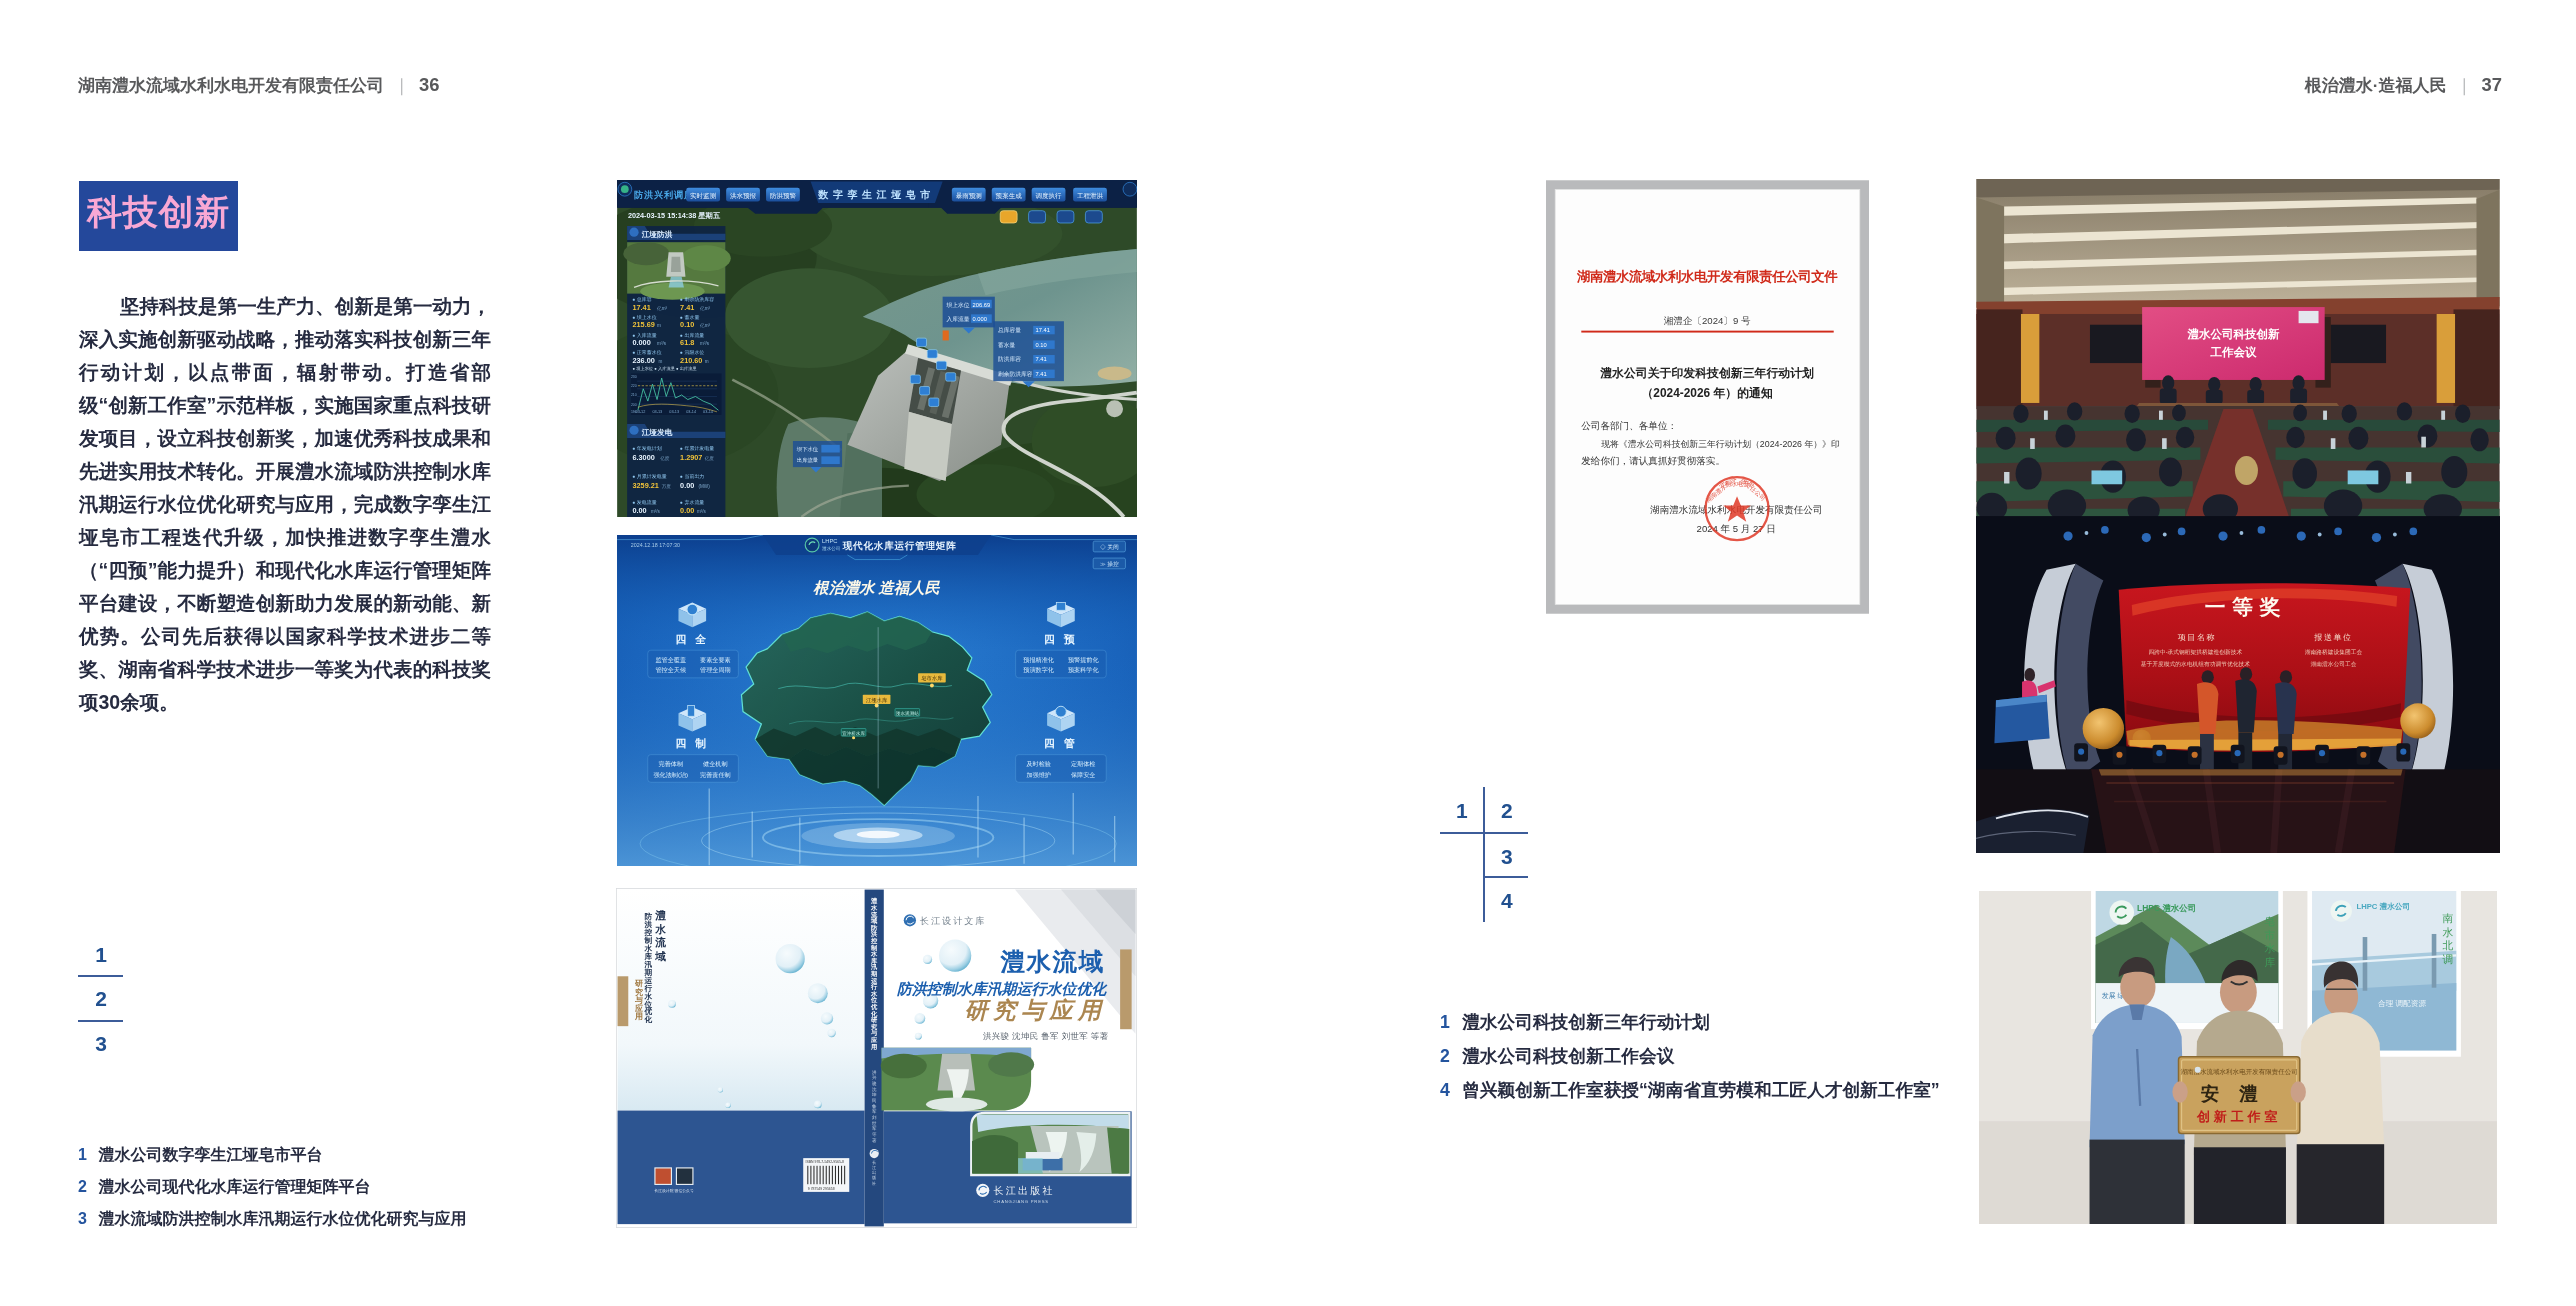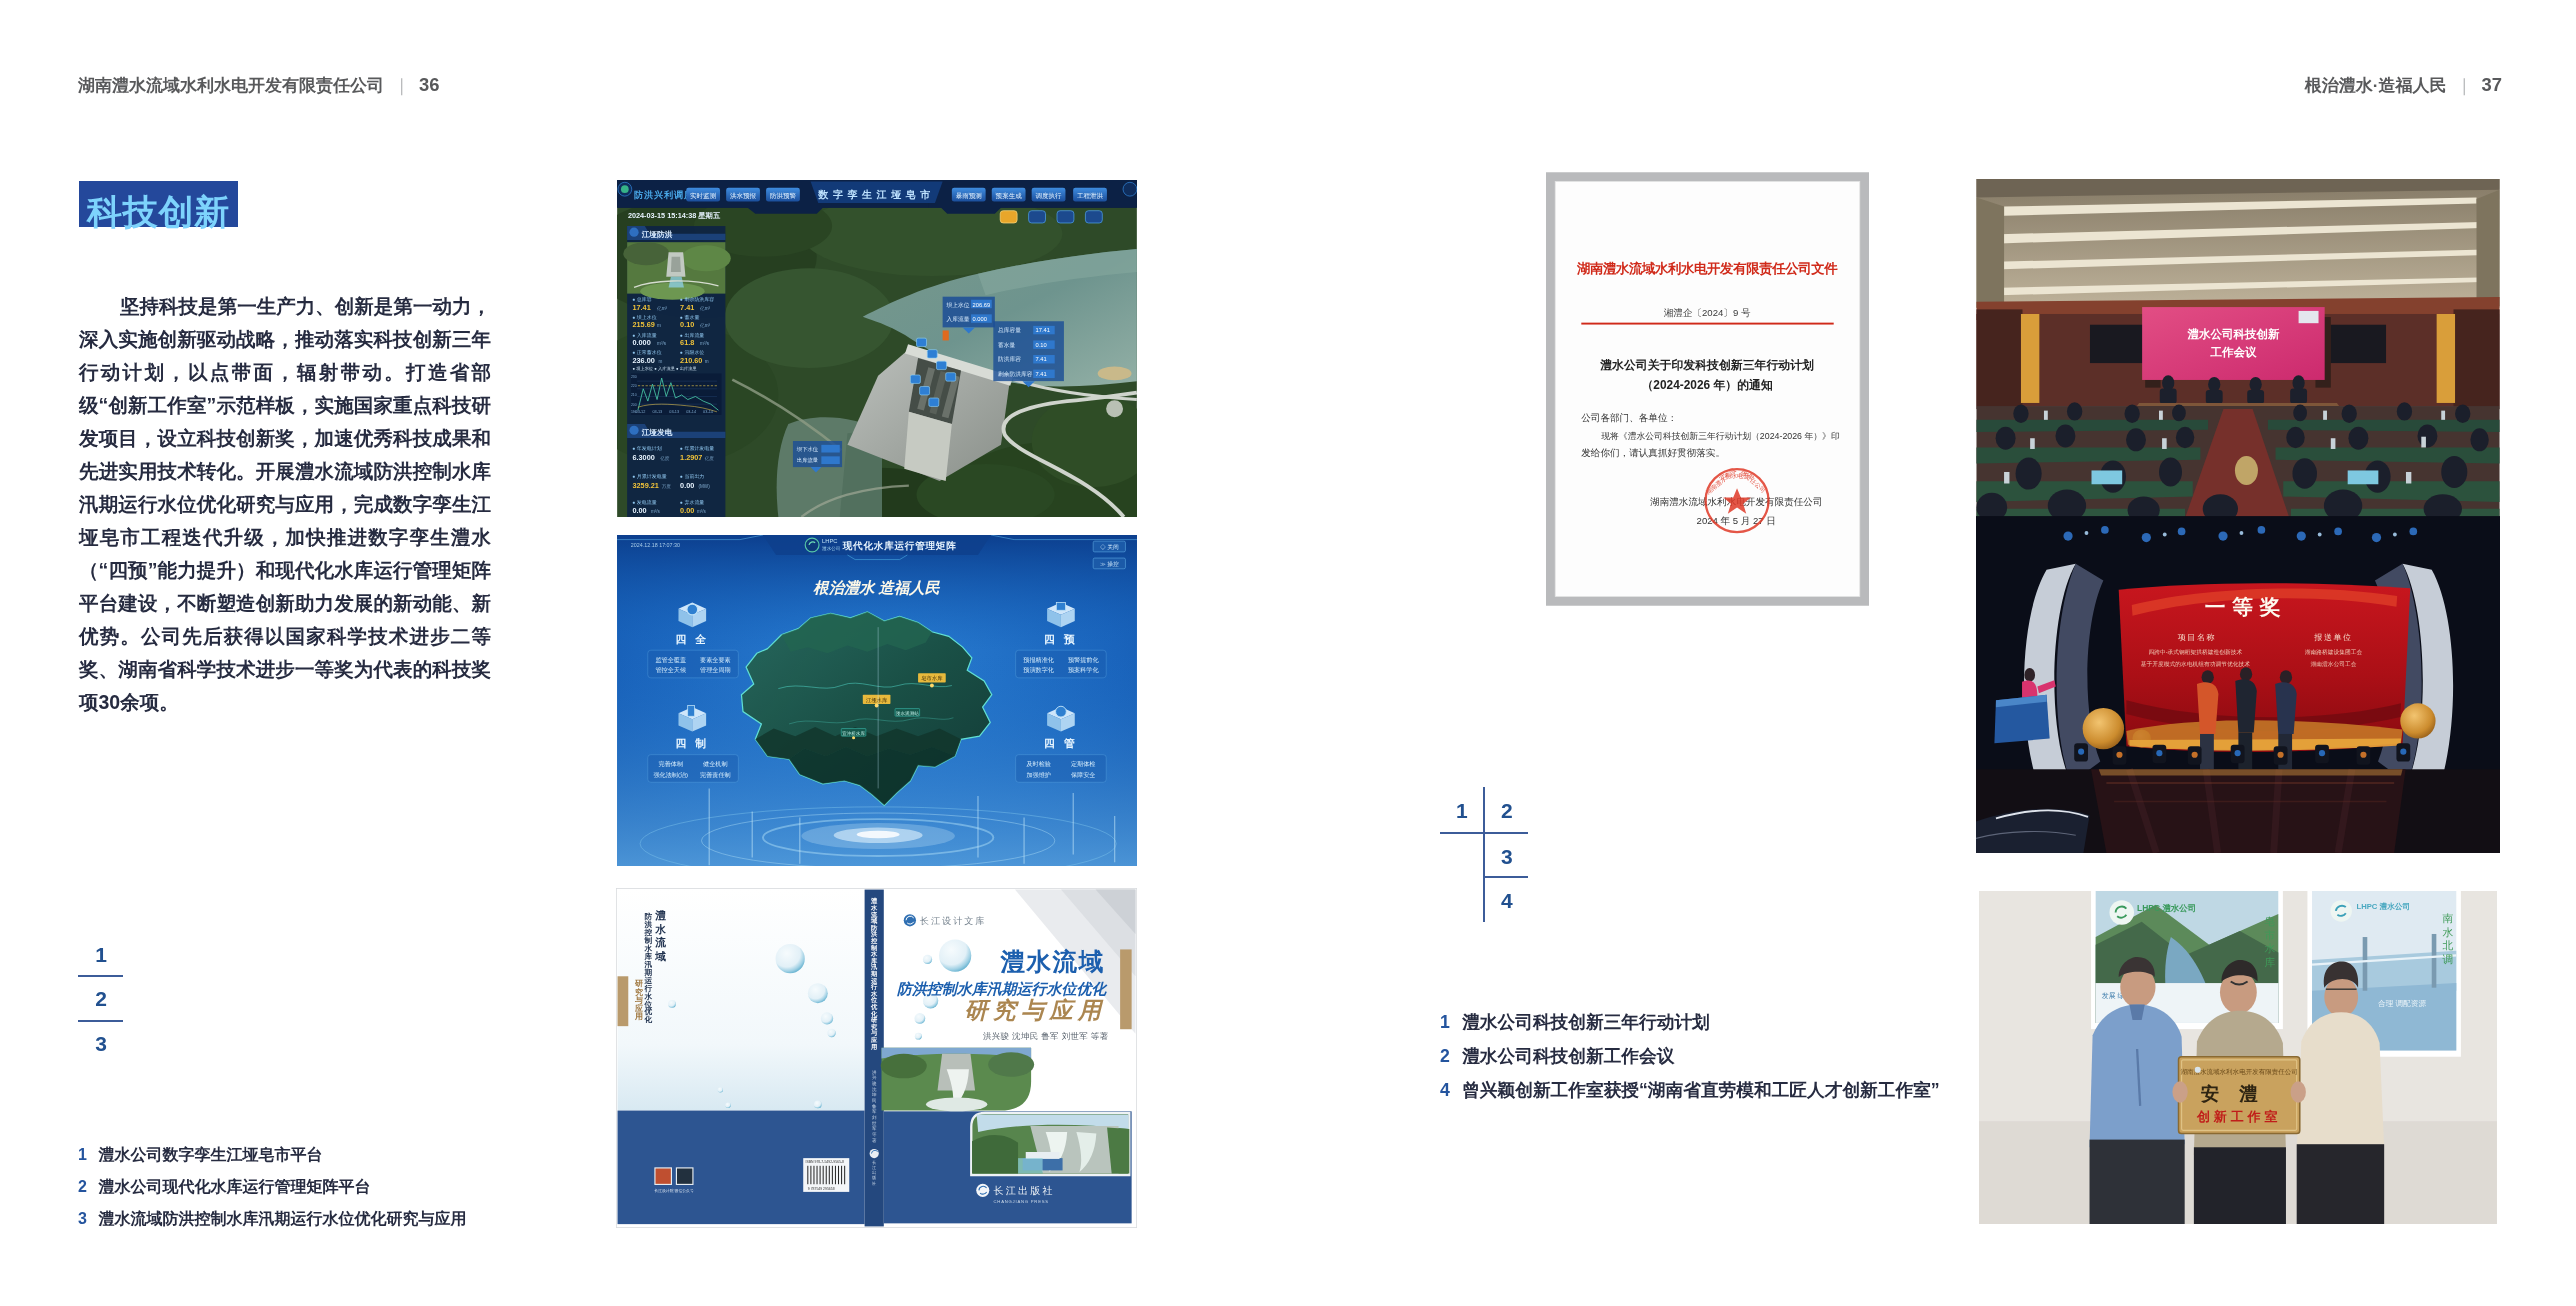--- a/index.html
+++ b/index.html
@@ -6,21 +6,21 @@
   body{width:2576px;height:1306px;background:#ffffff;font-family:"Liberation Sans",sans-serif;position:relative;overflow:hidden;}
   .abs{position:absolute;}
 </style>
 </head>
 <body>
 
 <div class="abs" style="left:78px;top:74px;font-size:17px;font-weight:bold;color:#58595b;">湖南澧水流域水利水电开发有限责任公司<span style="color:#a9abad;font-weight:normal;padding:0 9.2px;">｜</span><span style="font-size:18.4px;">36</span></div>
 
 <div class="abs" style="left:2272px;top:74px;width:230px;font-size:17px;font-weight:bold;color:#58595b;text-align:right;">根治澧水·造福人民<span style="color:#a9abad;font-weight:normal;padding:0 9.2px;">｜</span><span style="font-size:18.4px;">37</span></div>
 
-<div class="abs" style="left:79px;top:181px;width:159px;height:46px;background:#24489b;color:#7dd3fc;font-size:35px;font-weight:bold;text-align:center;line-height:61px;letter-spacing:0.8px;">科技创新</div>
+<div class="abs" style="left:79px;top:181px;width:159px;height:70px;background:#24489b;color:#f9a8d4;font-size:35px;font-weight:bold;text-align:center;line-height:61px;letter-spacing:0.8px;">科技创新</div>
 
 <div class="abs" style="left:79px;top:290px;width:412px;font-size:19.5px;line-height:33px;font-weight:bold;color:#262b40;text-align:justify;text-indent:41px;">坚持科技是第一生产力、创新是第一动力，深入实施创新驱动战略，推动落实科技创新三年行动计划，以点带面，辐射带动。打造省部级“创新工作室”示范样板，实施国家重点科技研发项目，设立科技创新奖，加速优秀科技成果和先进实用技术转化。开展澧水流域防洪控制水库汛期运行水位优化研究与应用，完成数字孪生江垭皂市工程迭代升级，加快推进数字孪生澧水（“四预”能力提升）和现代化水库运行管理矩阵平台建设，不断塑造创新助力发展的新动能、新优势。公司先后获得以国家科学技术进步二等奖、湖南省科学技术进步一等奖为代表的科技奖项30余项。</div>
 
 <div class="abs" style="left:78px;top:943px;width:46px;text-align:center;font-size:21px;font-weight:bold;color:#21508f;">1</div>
 
 <div class="abs" style="left:78px;top:975px;width:45px;height:1.5px;background:#3c5c99;"></div>
 
 <div class="abs" style="left:78px;top:987px;width:46px;text-align:center;font-size:21px;font-weight:bold;color:#21508f;">2</div>
 
 <div class="abs" style="left:78px;top:1020px;width:45px;height:1.5px;background:#3c5c99;"></div>
@@ -543,21 +543,21 @@
 <path d="M524,352 L556,352 L556,372 L524,372 Z" fill="#8fd0dc" opacity="0.7"></path>
 </g>
 
 <circle cx="478" cy="394" r="8.5" fill="#ffffff" opacity="0.95"></circle>
 <path d="M473,394 a5.5 5.5 0 0 1 10,-3 M474.5,397.5 a5.5 5.5 0 0 0 8.5,-1.5" stroke="#2f6fb2" stroke-width="1.4" fill="none"></path>
 <text x="492" y="399" font-size="13" fill="#eef2f6" letter-spacing="3" font-family="'Liberation Serif',serif">长江出版社</text>
 <text x="492" y="410" font-size="5.5" fill="#cddbea" letter-spacing="1">CHANGJIANG PRESS</text>
 </svg>
 </div>
 
-<div class="abs" style="left:1546px;top:172px;width:295px;height:434px;">
+<div class="abs" style="left:1546px;top:180px;width:295px;height:434px;">
 <svg width="323" height="434" viewBox="0 0 421 565">
 <rect x="0" y="0" width="421" height="565" fill="#b9babc"></rect>
 <rect x="12" y="12" width="397" height="541" fill="#fdfdfd"></rect>
 <rect x="12" y="12" width="397" height="541" fill="none" stroke="#e3e3e3" stroke-width="1"></rect>
 
 <text x="210" y="131" font-size="17.5" font-weight="bold" fill="#d02a1a" text-anchor="middle" letter-spacing="-0.5">湖南澧水流域水利水电开发有限责任公司文件</text>
 
 <text x="210" y="187" font-size="12.5" fill="#3a3a3a" text-anchor="middle">湘澧企〔2024〕9 号</text>
 
 <rect x="46" y="196" width="329" height="2.5" fill="#d02a1a"></rect>

